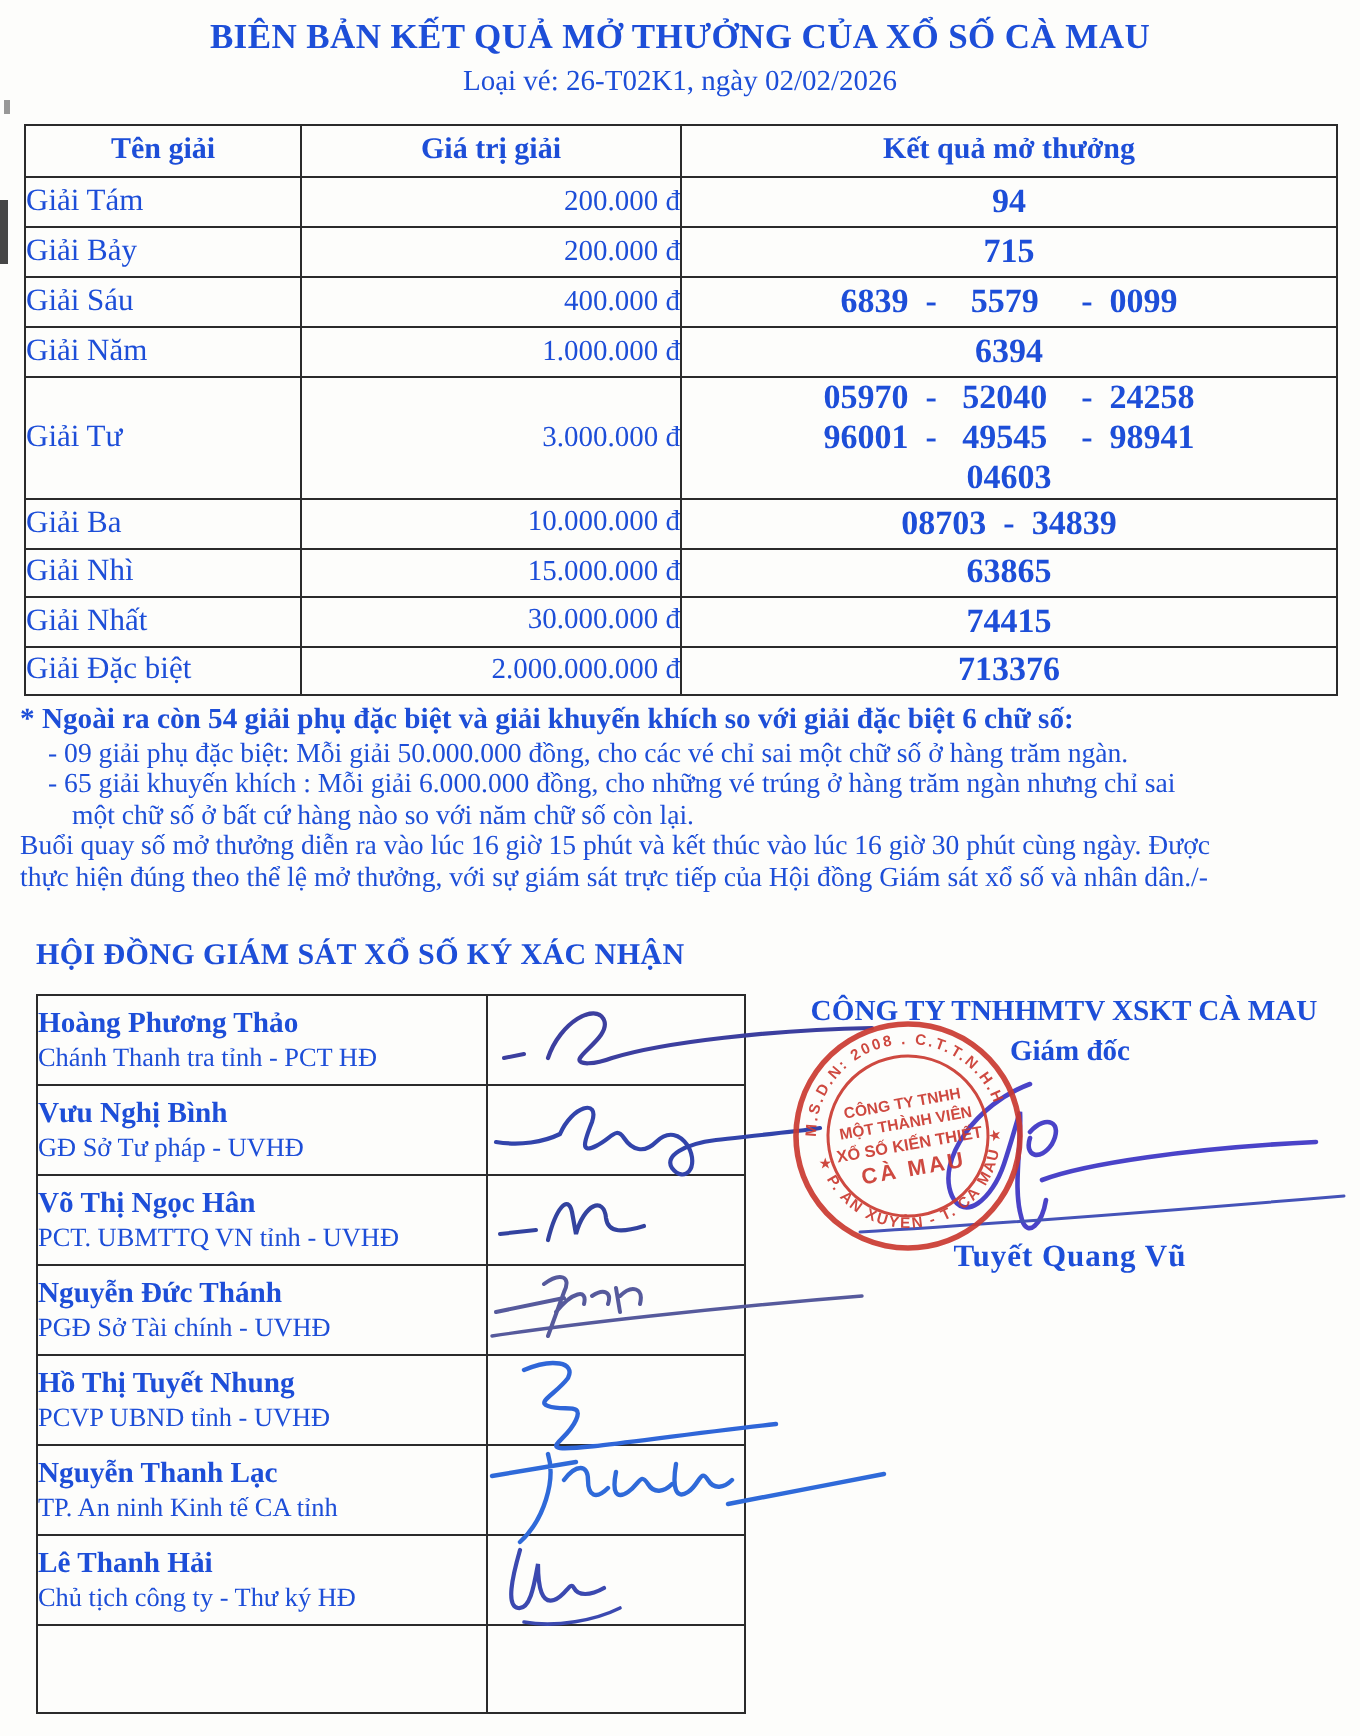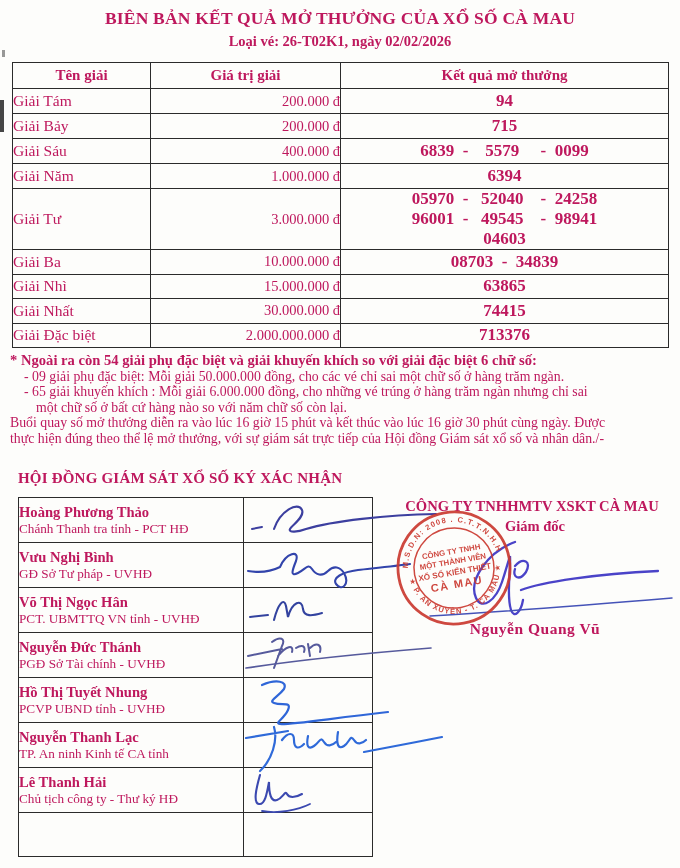--- a/index.html
+++ b/index.html
@@ -1,29 +1,29 @@
 <!DOCTYPE html>
 <html><head>
 <meta charset="utf-8">
 <style>
   html,body { margin:0; padding:0; background:#ffffff; }
   .page {
     position:relative; width:680px; height:868px;
-    background:#fdfdfb; color:#be185d;
+    background:#fdfdfb; color:#1d4ed8;
     font-family:"Liberation Serif","DejaVu Serif",serif;
     overflow:hidden;
   }
   
   .doc-title {
     position:absolute; top:8px; left:0; width:100%;
     text-align:center; font-weight:bold; font-size:17.5px; letter-spacing:.2px;
   }
   .doc-subtitle {
     position:absolute; top:33px; left:0; width:100%;
-    text-align:center; font-weight:bold; font-size:14.5px;
+    text-align:center; font-weight:normal; font-size:14.5px;
   }
   
   table.results {
     position:absolute; top:62px; left:12px;
     border-collapse:collapse; table-layout:fixed; width:656px;
   }
   table.results td, table.results th {
     border:1.6px solid #2b2b2b; padding:0; vertical-align:middle;margin-left:25px;
   }
   table.results th { font-size:15px; font-weight:bold; height:25px; }
@@ -264,21 +264,21 @@
     </table>
 
   <div class="company-name">CÔNG TY TNHHMTV XSKT CÀ MAU</div>
   <div class="company-role">Giám đốc</div>
 
   <svg class="dir-sig" width="258" height="105">
     <path d="M95,20 C68,30 48,58 56,76 C62,89 76,78 82,60 C86,48 88,40 90,34 C91,50 86,72 91,88 C94,97 101,90 103,78 M95,44 C103,35 112,39 106,50 C100,59 92,56 95,47 M101,68 C122,60 175,52 238,49" stroke="#4a43c8" stroke-width="2.3" fill="none" stroke-linecap="round"></path>
     <path d="M10,94 C80,90 180,82 252,76" stroke="#4553b8" stroke-width="1.5" fill="none" stroke-linecap="round"></path>
   </svg>
 
-  <div class="company-signer">Nguyễn Quang Vũ</div>
+  <div class="company-signer">Tuyết Quang Vũ</div>
 
   <svg class="stamp" width="120" height="120" viewBox="0 0 120 120">
     <defs>
       <path id="arcTop" d="M 14 60 A 46 46 0 1 1 106 60"></path>
       <path id="arcBot" d="M 14 60 A 46 46 0 0 0 106 60"></path>
     </defs>
     <circle cx="60" cy="60" r="56" fill="none" stroke="#cb3a31" stroke-width="2.8"></circle>
     <circle cx="60" cy="60" r="40" fill="none" stroke="#cb3a31" stroke-width="1.5"></circle>
     <text font-size="7.6" fill="#cb3a31" letter-spacing="1.2">
       <textPath href="#arcTop" startOffset="50%" text-anchor="middle">M.S.D.N: 2008 . C.T.T.N.H.H</textPath>

